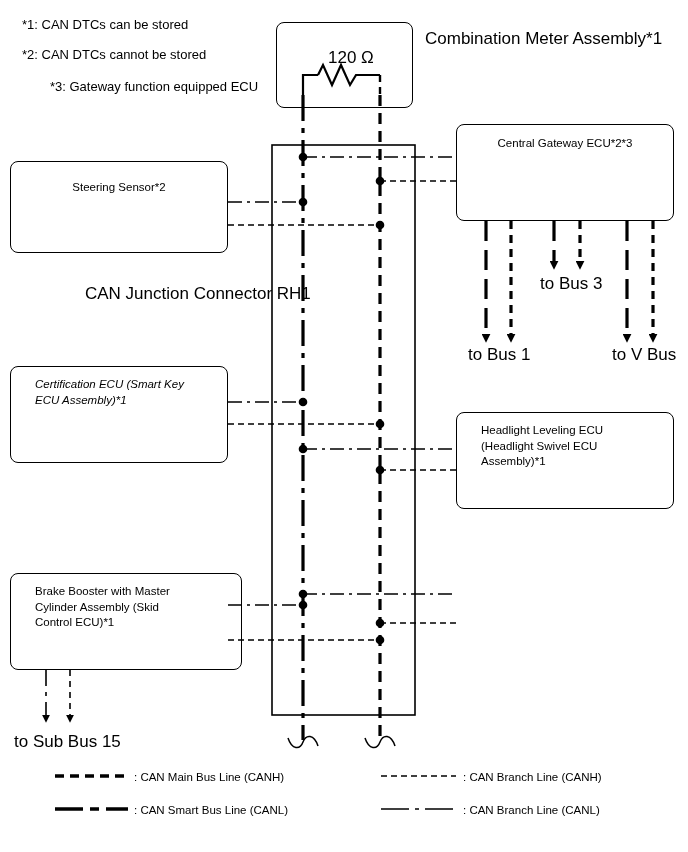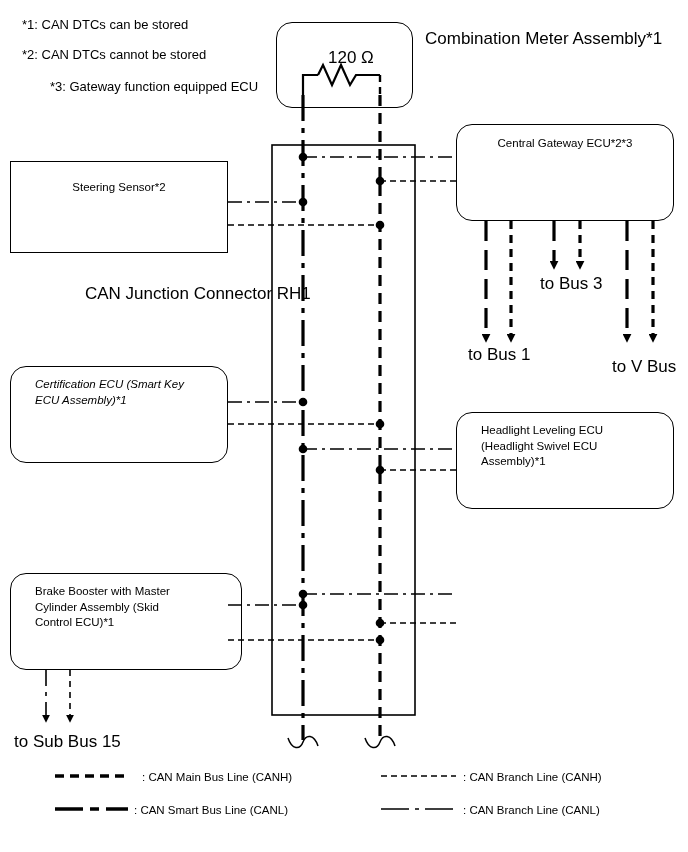--- a/index.html
+++ b/index.html
@@ -31,22 +31,22 @@
     font-size: 13px;
     line-height: 14px;
     white-space: nowrap;
   }
   .ecu-box {
     position: absolute;
     box-sizing: border-box;
     border: 1.6px solid #000;
     background: #fff;
   }
-  .ecu-box.rounded { border-radius: 16px; }
-  .ecu-box.square  { border-radius: 0; }
+  .ecu-box.rounded { border-radius: 8px; }
+  .ecu-box.square  { border-radius: 8px; }
   .ecu-label {
     position: absolute;
     font-size: 11.5px;
     line-height: 15.5px;
     white-space: pre-line;
   }
   .ecu-label.centered {
     width: 100%;
     text-align: center;
   }
@@ -98,24 +98,24 @@
 Cylinder Assembly (Skid
 Control ECU)*1</div>
   </div>
 
   <div class="free-label" style="left:425px; top:32px;">Combination Meter Assembly*1</div>
   <div class="free-label" style="left:328px; top:51px;">120 Ω</div>
   <div class="free-label" style="left:85px; top:287px;">CAN Junction Connector RH1</div>
 
   <div class="free-label" style="left:468px; top:348px;">to Bus 1</div>
   <div class="free-label" style="left:540px; top:277px;">to Bus 3</div>
-  <div class="free-label" style="left:612px; top:348px;margin-top:12px;">to V Bus</div>
+  <div class="free-label" style="left:612px; top:348px;">to V Bus</div>
   <div class="free-label" style="left:14px; top:735px;">to Sub Bus 15</div>
 
-  <div class="legend-text" style="left:134px; top:771px;margin-left:8px;">: CAN Main Bus Line (CANH)</div>
+  <div class="legend-text" style="left:134px; top:771px;">: CAN Main Bus Line (CANH)</div>
   <div class="legend-text" style="left:134px; top:804px;">: CAN Smart Bus Line (CANL)</div>
   <div class="legend-text" style="left:463px; top:771px;">: CAN Branch Line (CANH)</div>
   <div class="legend-text" style="left:463px; top:804px;">: CAN Branch Line (CANL)</div>
 
   <svg class="wires" viewBox="0 0 688 852">
     <defs>
       <marker id="arrowThick" markerWidth="9" markerHeight="9" refX="1.2" refY="4.5" orient="auto" markerUnits="userSpaceOnUse">
         <path d="M0,0 L9,4.5 L0,9 z" fill="#000"></path>
       </marker>
       <marker id="arrowThin" markerWidth="8" markerHeight="8" refX="1.2" refY="4" orient="auto" markerUnits="userSpaceOnUse">

